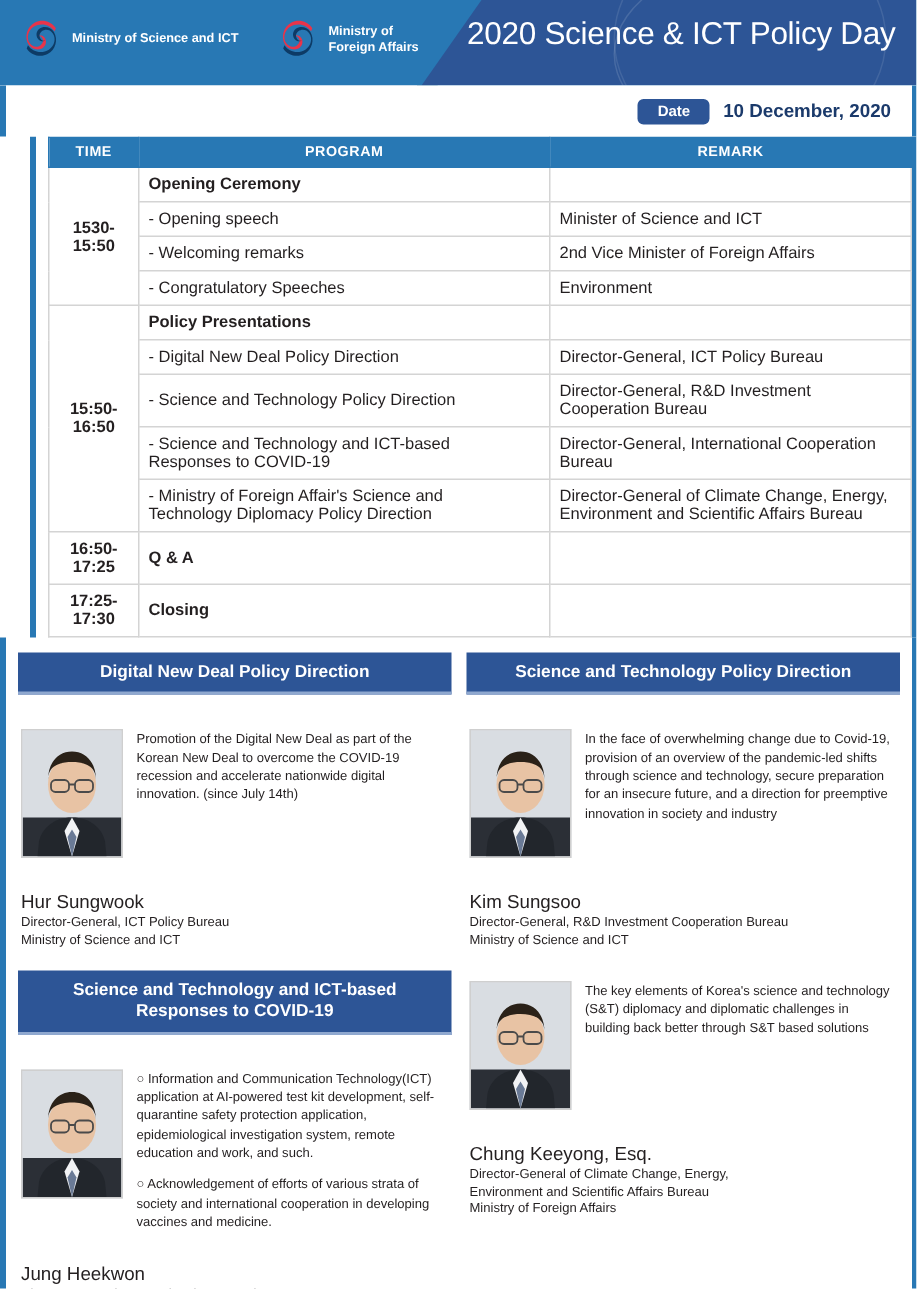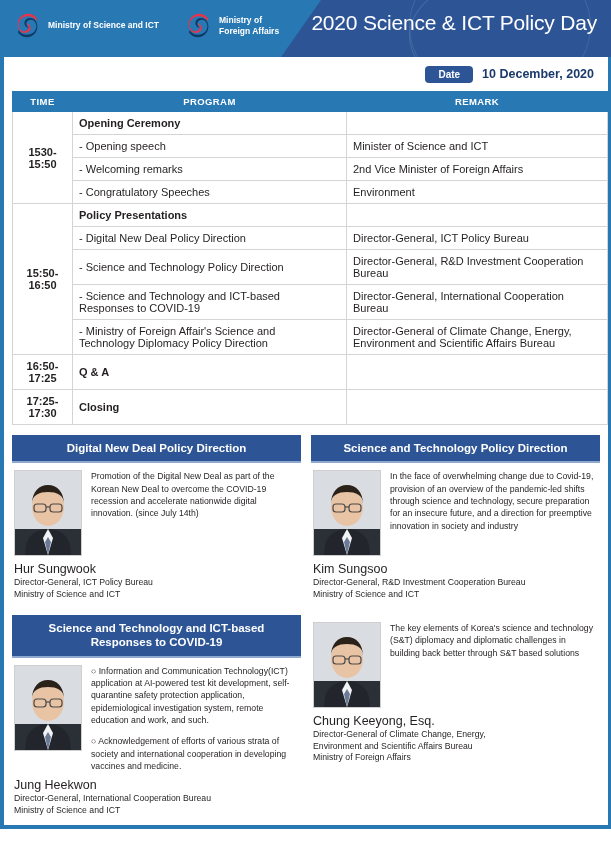--- a/index.html
+++ b/index.html
@@ -95,20 +95,21 @@
   .date-value{
     color:#1b3a6b;font-size:12.5px;font-weight:bold;
   }
   
   .tablewrap{
     border-left:4px solid #2878b4;
     border-right:3px solid #2878b4;
     box-sizing:border-box;
     background:#ffffff;
     padding:0 0 0 8px;
+    margin-left:20px;
   }
   table.agenda{
     width:100%;border-collapse:collapse;
     table-layout:fixed;
   }
   table.agenda th{
     background:#2878b4;color:#ffffff;
     font-size:9.5px;font-weight:bold;
     letter-spacing:0.4px;
     padding:4px 0;
@@ -135,21 +136,21 @@
   .cards{
     border-left:4px solid #2878b4;
     border-right:3px solid #2878b4;
     box-sizing:border-box;
     padding:10px 8px 0 8px;
     display:grid;
     grid-template-columns:1fr 1fr;
     column-gap:10px;
     row-gap:8px;
   }
-  .card{display:flex;flex-direction:column;}
+  .card{display:flex;flex-direction:column;gap:16px;}
   .card-head{
     background:#2d5596;color:#ffffff;
     font-size:11.5px;font-weight:bold;
     text-align:center;
     padding:6px 4px;
     line-height:1.25;
     border-bottom:2px solid #8fa8cf;
   }
   .card-body{
     display:flex;gap:9px;

